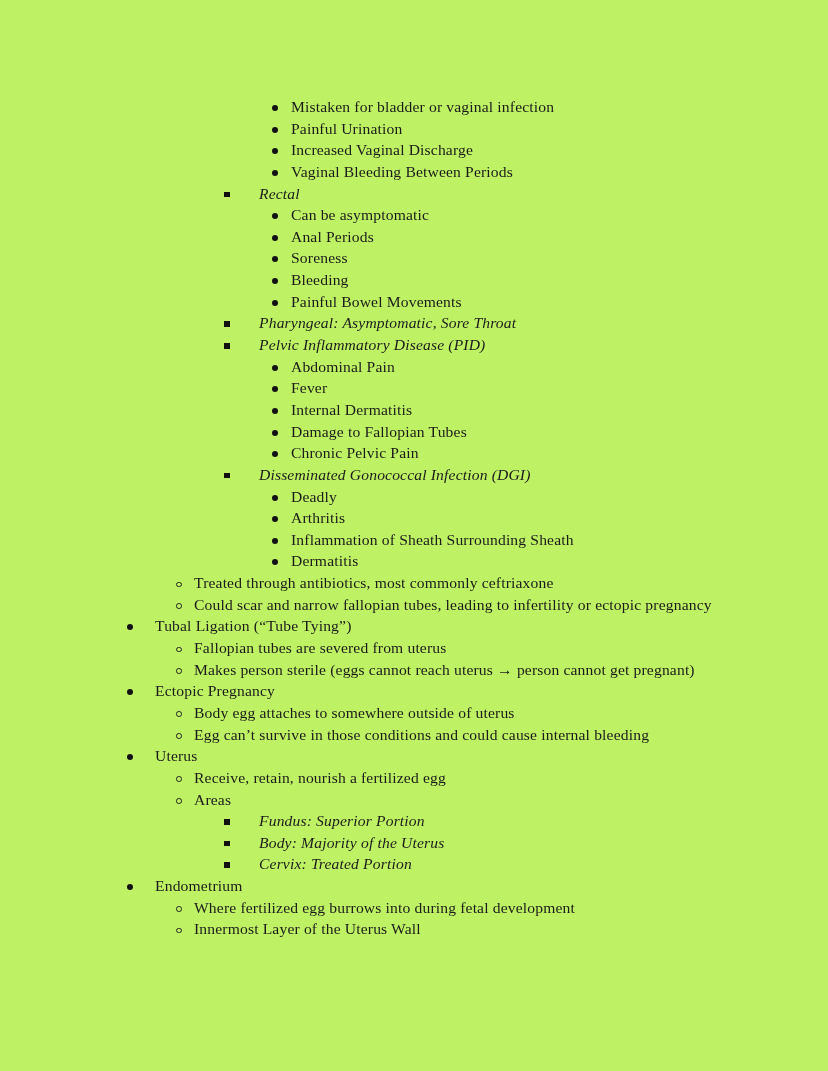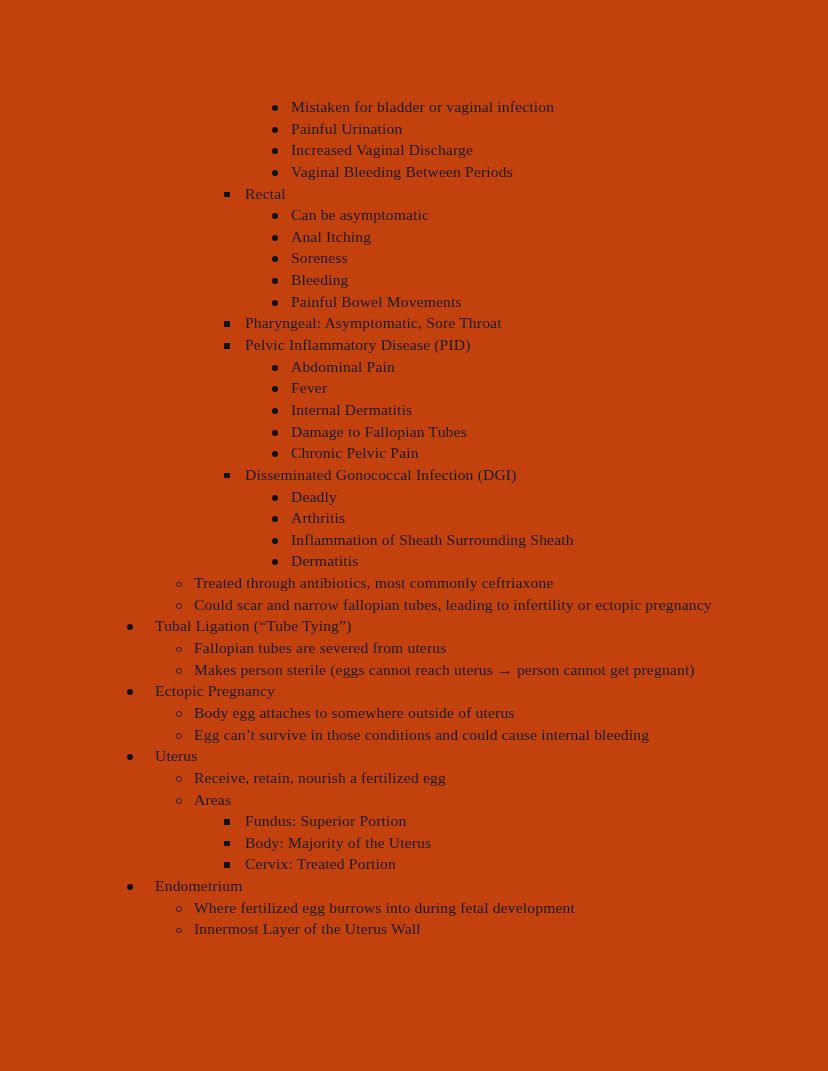--- a/index.html
+++ b/index.html
@@ -10,21 +10,21 @@
   }
   body {
     font-family: "Liberation Serif", "DejaVu Serif", serif;
     color: #1a1a1a;
     -webkit-font-smoothing: antialiased;
   }
   .page {
     position: relative;
     width: 828px;
     height: 1071px;
-    background: #c2410c;
+    background: #bef264;
     overflow: hidden;
     box-sizing: border-box;
   }
   .doc-body {
     position: absolute;
     left: 0;
     top: 96px;
     width: 828px;
   }
   .outline-item {
@@ -83,21 +83,21 @@
   }
 
   
   .lvl-1 .bullet { left: 127px; }
   .lvl-1 .item-text { left: 155px; }
 
   .lvl-2 .bullet { left: 176px; }
   .lvl-2 .item-text { left: 194px; }
 
   .lvl-3 .bullet { left: 224px; }
-  .lvl-3 .item-text { left: 245px; }
+  .lvl-3 .item-text { left: 259px; font-style: italic; }
 
   .lvl-4 .bullet { left: 272px; }
   .lvl-4 .item-text { left: 291px; }
 </style>
 </head>
 <body>
 
 <div class="page">
   <div class="doc-body" id="outline-root">
       <div class="outline-item lvl-4">
@@ -119,21 +119,21 @@
       <div class="outline-item lvl-3">
         <span class="bullet marker-square"></span>
         <span class="item-text">Rectal</span>
       </div>
       <div class="outline-item lvl-4">
         <span class="bullet marker-disc"></span>
         <span class="item-text">Can be asymptomatic</span>
       </div>
       <div class="outline-item lvl-4">
         <span class="bullet marker-disc"></span>
-        <span class="item-text">Anal Itching</span>
+        <span class="item-text">Anal Periods</span>
       </div>
       <div class="outline-item lvl-4">
         <span class="bullet marker-disc"></span>
         <span class="item-text">Soreness</span>
       </div>
       <div class="outline-item lvl-4">
         <span class="bullet marker-disc"></span>
         <span class="item-text">Bleeding</span>
       </div>
       <div class="outline-item lvl-4">

